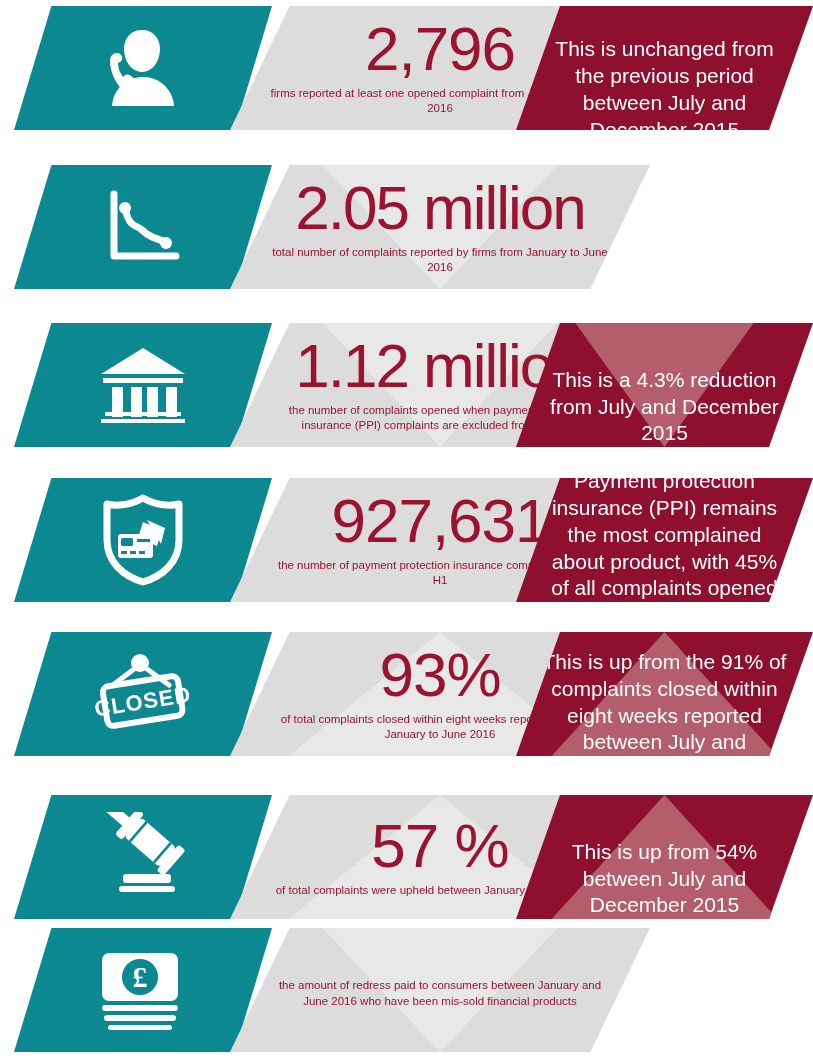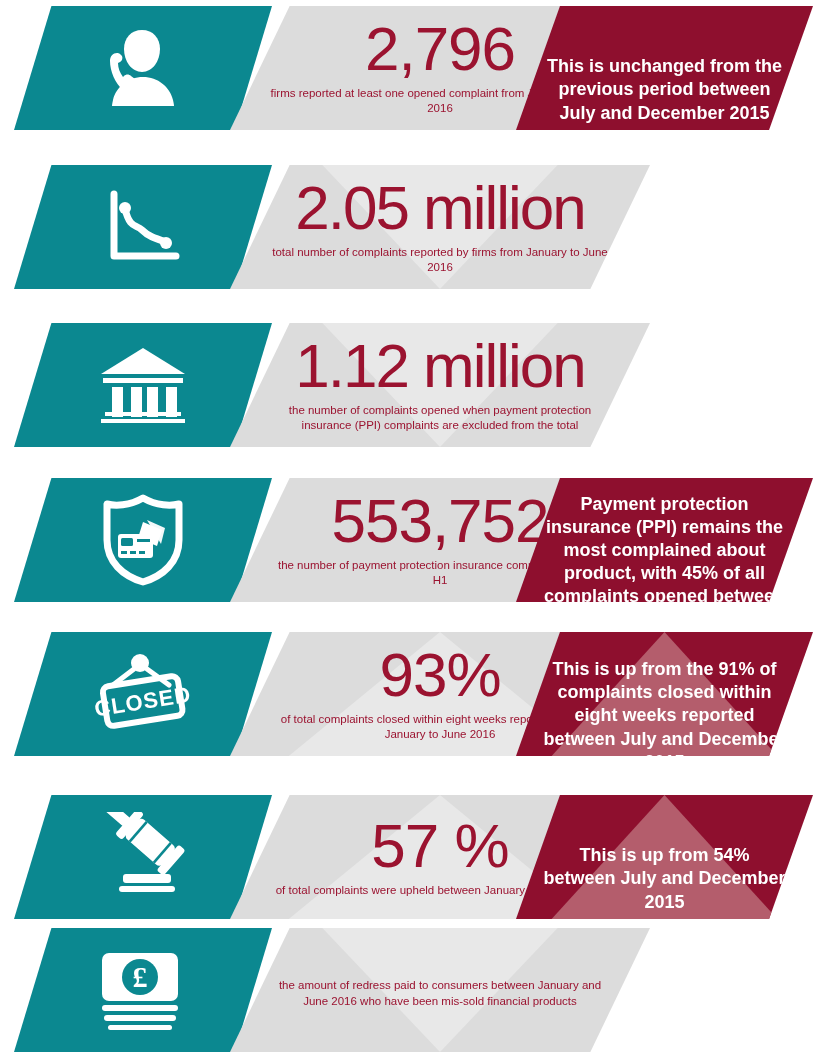--- a/index.html
+++ b/index.html
@@ -96,22 +96,22 @@
   .note-inner{
     position:absolute;
     left:0;right:0;top:0;bottom:0;
     display:flex;align-items:center;justify-content:center;
     text-align:center;
     padding:0 26px;
     box-sizing:border-box;
   }
   .note-text{
     color:#ffffff;
-    font-weight:bold;
-    font-size:18px;
+    font-weight:normal;
+    font-size:21px;
     line-height:1.28;
     margin-top:44px;
   }
 </style>
 </head>
 <body>
 
 <div id="infographic">
 
   <div class="banner" style="top:6px;height:124px;">
@@ -180,20 +180,26 @@
         </svg>
       </div>
     </div>
     <div class="panel panel-main">
       <div class="chev chev-grey-down"></div>
       <div class="main-inner">
         <div class="bignum narrow">1.12 million</div>
         <div class="sub">the number of complaints opened when payment protection insurance (PPI) complaints are excluded from the total</div>
       </div>
     </div>
+    <div class="panel panel-note">
+      <div class="chev chev-red-down"></div>
+      <div class="note-inner">
+        <div class="note-text">This is a 4.3% reduction from July and December 2015</div>
+      </div>
+    </div>
   </div>
 
   <div class="banner" style="top:478px;height:124px;">
     <div class="panel panel-icon">
       <div class="icon-wrap">
         <svg width="88" height="92" viewBox="0 0 88 92">
           <path d="M44 4 C30 12 16 12 8 10 L8 46 C8 68 24 82 44 88 C64 82 80 68 80 46 L80 10 C72 12 58 12 44 4 Z" fill="none" stroke="#ffffff" stroke-width="7" stroke-linejoin="round"></path>
           <g fill="#ffffff">
             <path d="M44 28 L63 36 L58 52 L39 44 Z"></path>
             <path d="M48 26 L66 34 L62 50" opacity="0.95"></path>
@@ -204,21 +210,21 @@
             <rect x="38" y="45" width="13" height="3"></rect>
             <rect x="22" y="57" width="6" height="3"></rect>
             <rect x="31" y="57" width="6" height="3"></rect>
             <rect x="40" y="57" width="6" height="3"></rect>
           </g>
         </svg>
       </div>
     </div>
     <div class="panel panel-main">
       <div class="main-inner">
-        <div class="bignum">553,752</div>
+        <div class="bignum">927,631</div>
         <div class="sub">the number of payment protection insurance complaints in 2016 H1</div>
       </div>
     </div>
     <div class="panel panel-note">
       <div class="note-inner">
         <div class="note-text">Payment protection insurance (PPI) remains the most complained about product, with 45% of all complaints opened between January and June 2016</div>
       </div>
     </div>
   </div>
 

